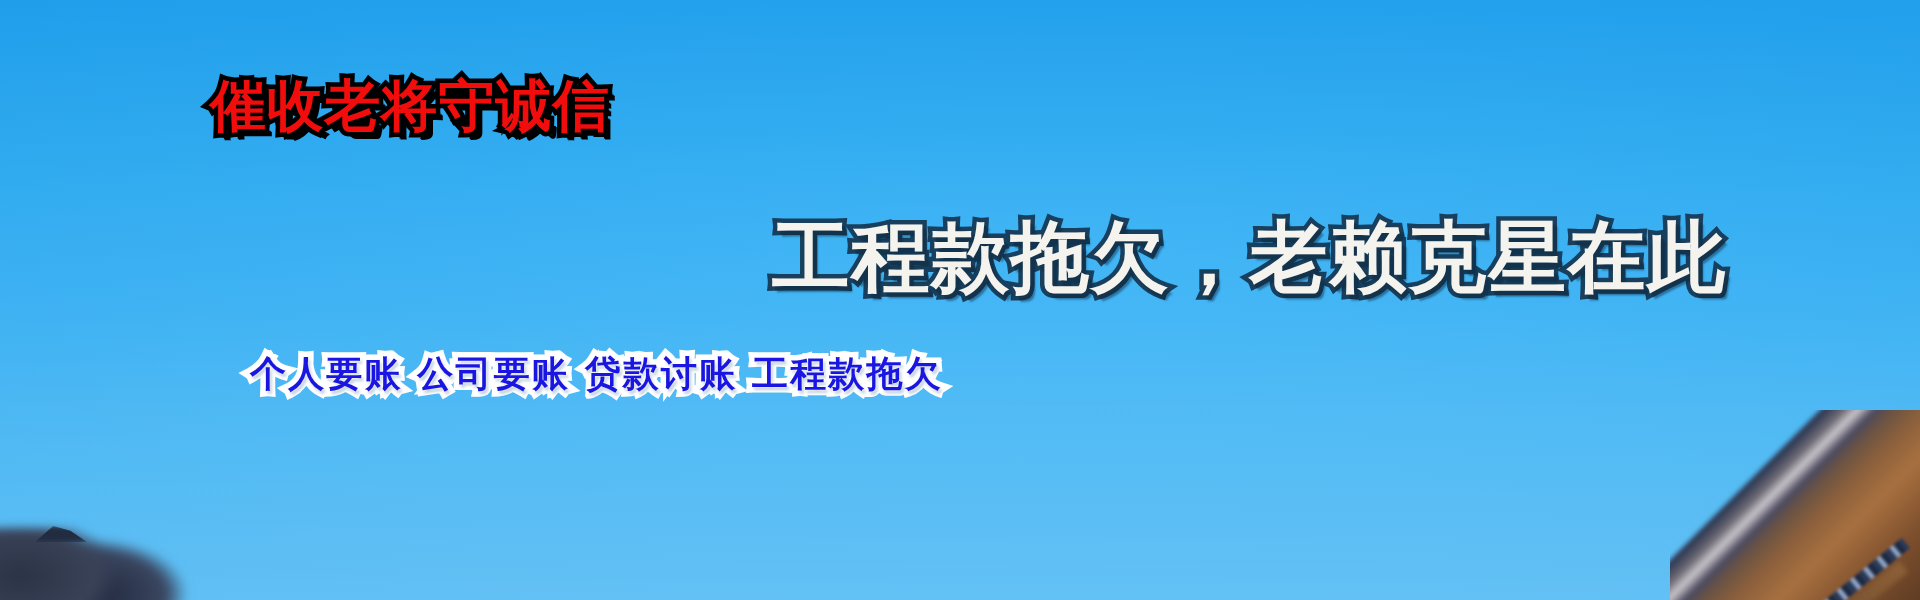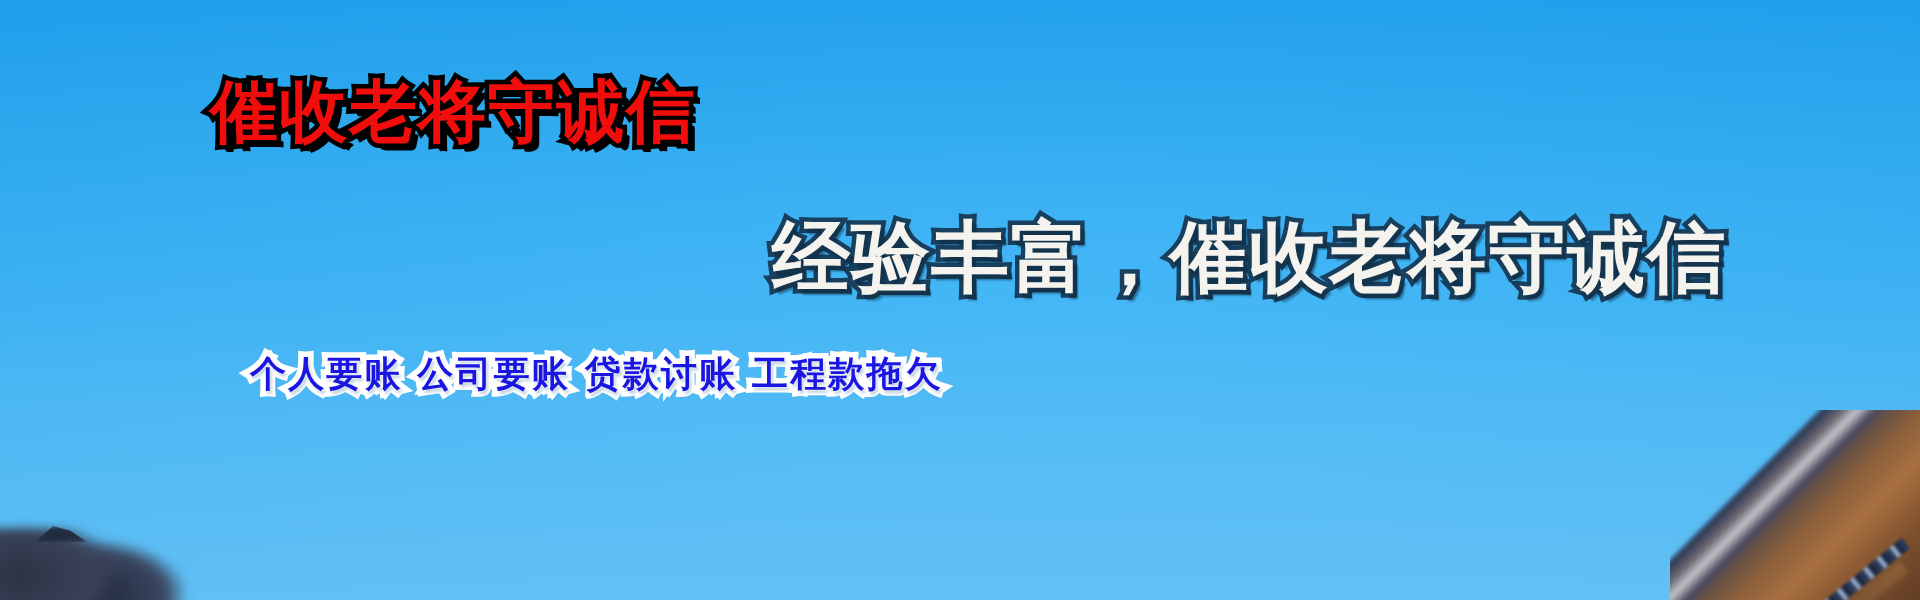--- a/index.html
+++ b/index.html
@@ -129,21 +129,21 @@
     white-space: nowrap;
     font-weight: 900;
     letter-spacing: 0.02em;
     user-select: none;
   }
 
   
   #line-1 {
     left: 210px;
     top: 78px;
-    font-size: 68px;
+    font-size: 56px;
     line-height: 1;
     color: #f20d0d;
     font-family: "DejaVu Sans", "Liberation Sans", sans-serif;
     -webkit-text-stroke: 9px #000000;
     paint-order: stroke fill;
     text-shadow:
        6px 6px 0 #000,
        7px 7px 0 #000;
   }
 
@@ -192,17 +192,17 @@
   </div>
 
   <div class="roof roof-right">
     <div class="eave"></div>
     <div class="ridge"></div>
     <div class="tile-row"></div>
   </div>
 
   <div class="line" id="line-1">催收老将守诚信</div>
 
-  <div class="line" id="line-2">经验丰富，催收老将守诚信</div>
+  <div class="line" id="line-2">工程款拖欠，老赖克星在此</div>
 
   <div class="line" id="line-3">个人要账 公司要账 贷款讨账 工程款拖欠</div>
 
 </div>
 
 </body></html>

